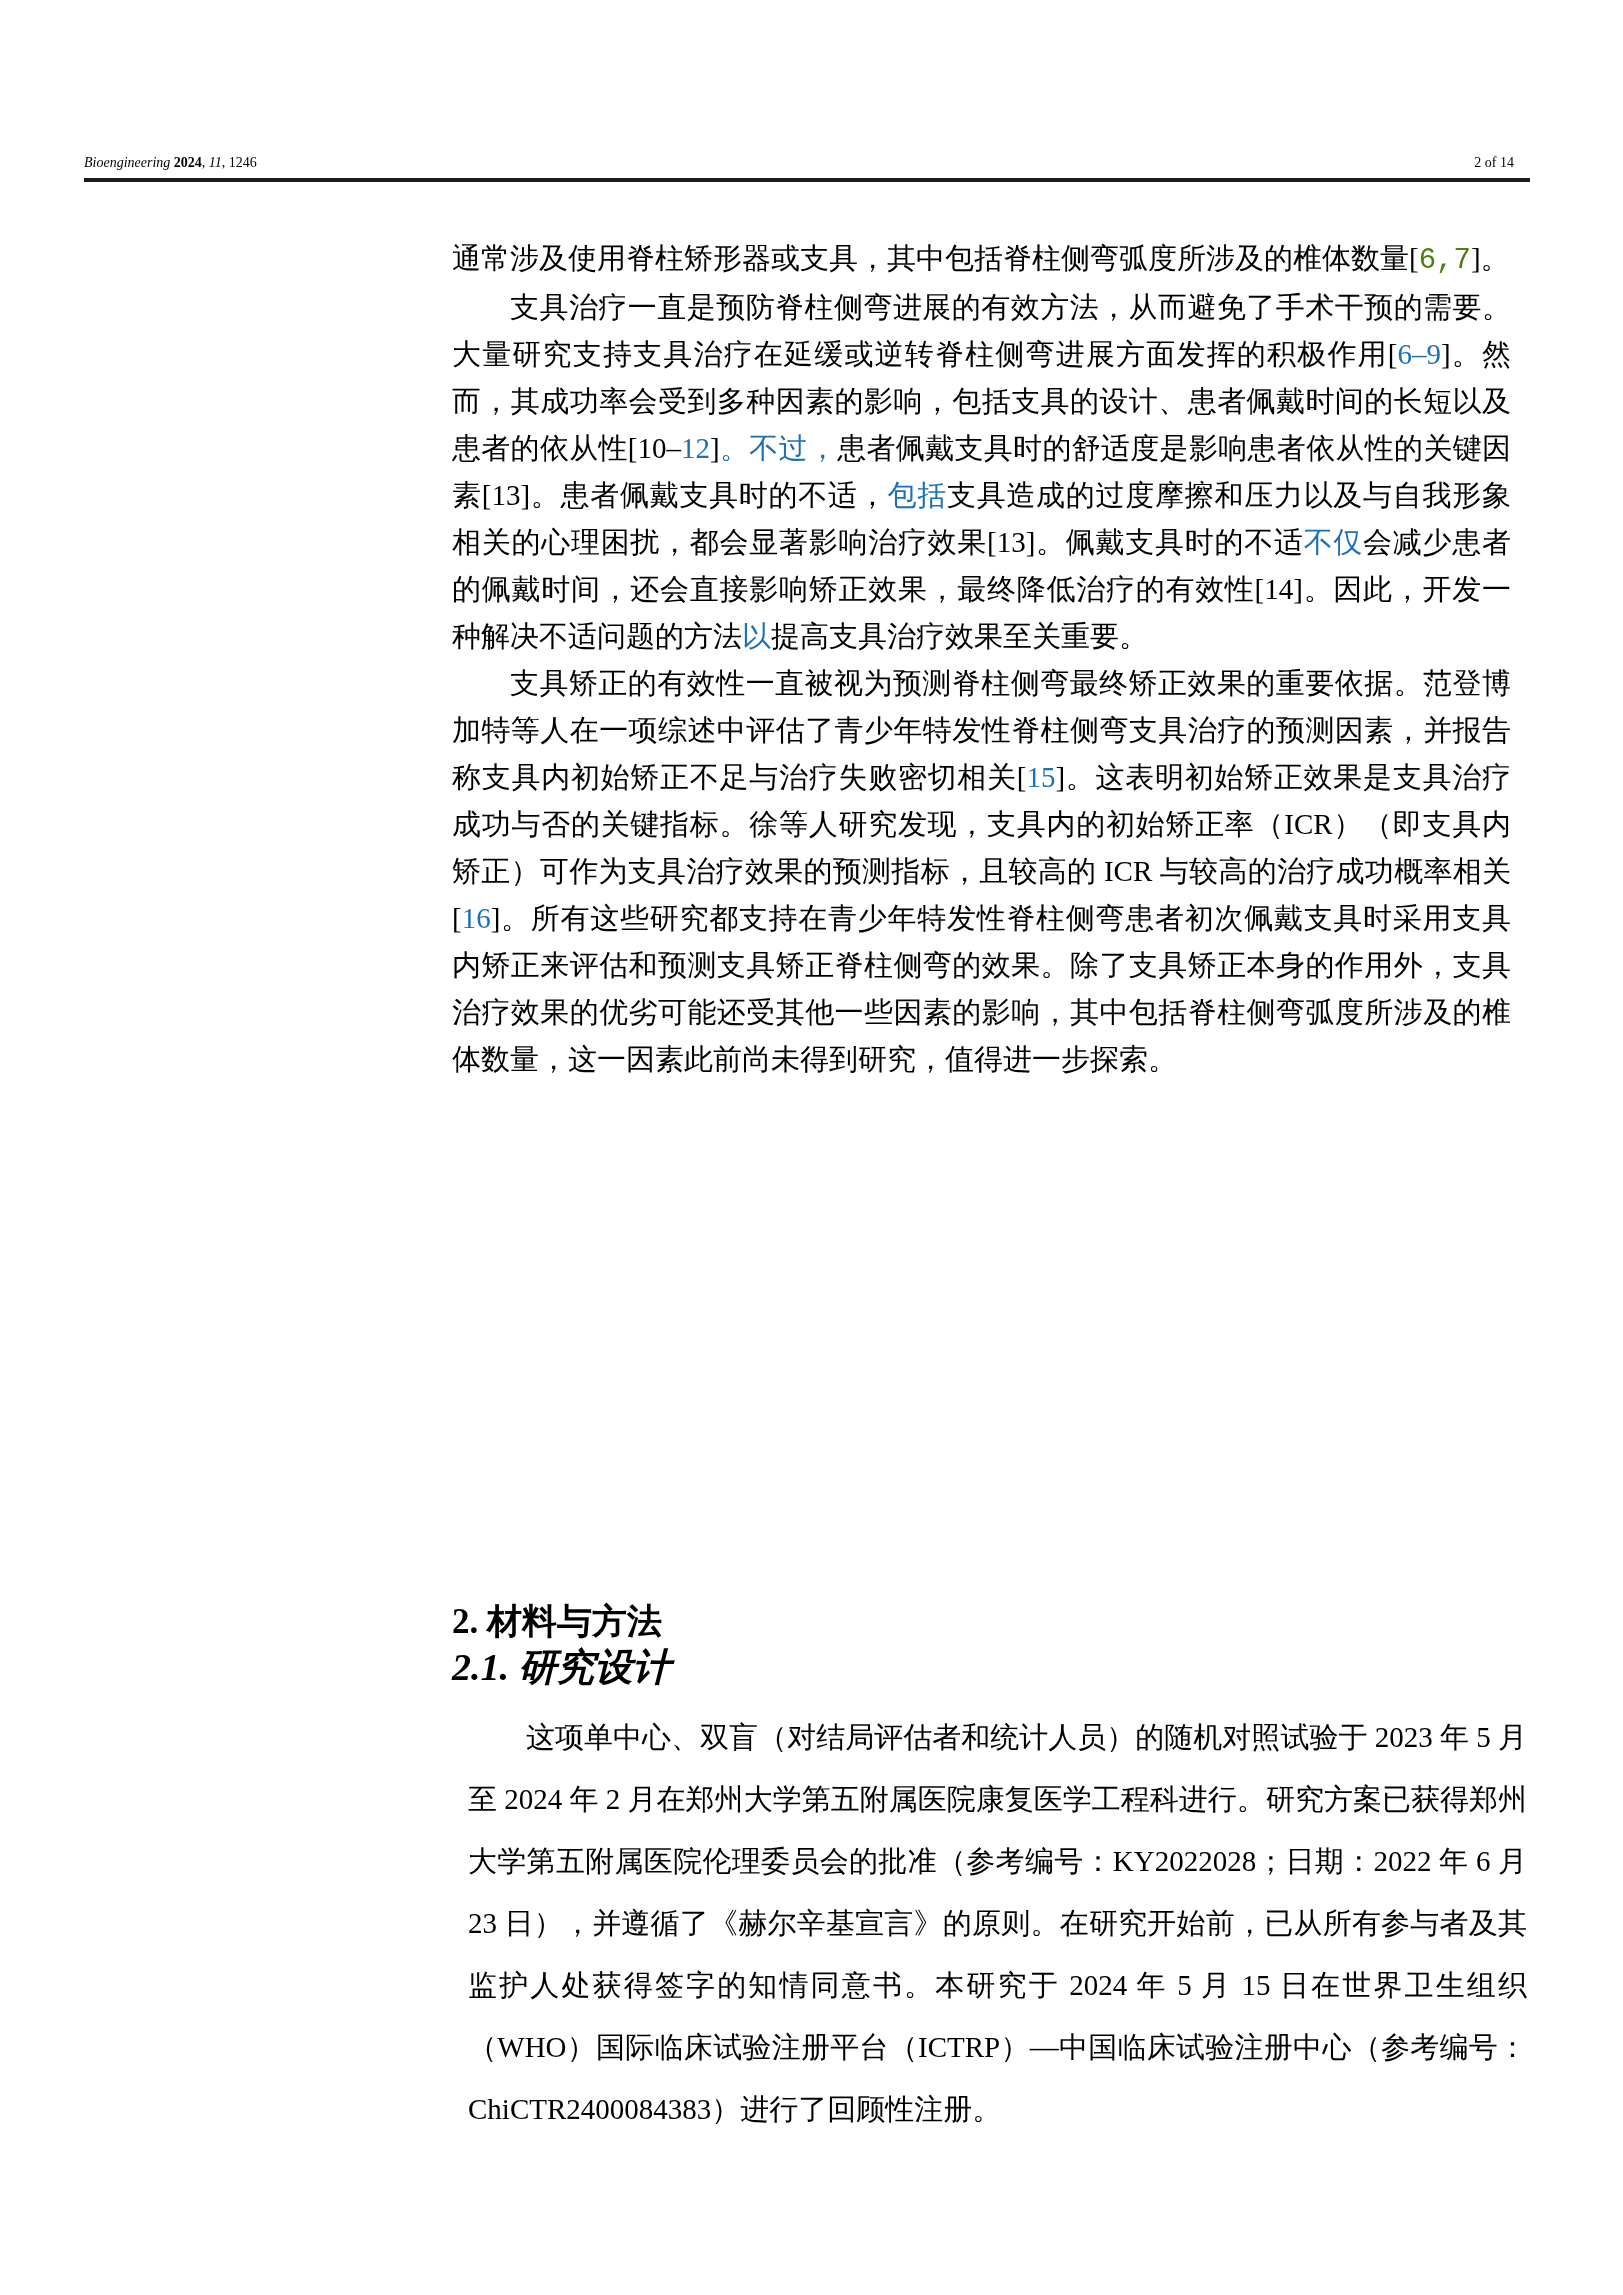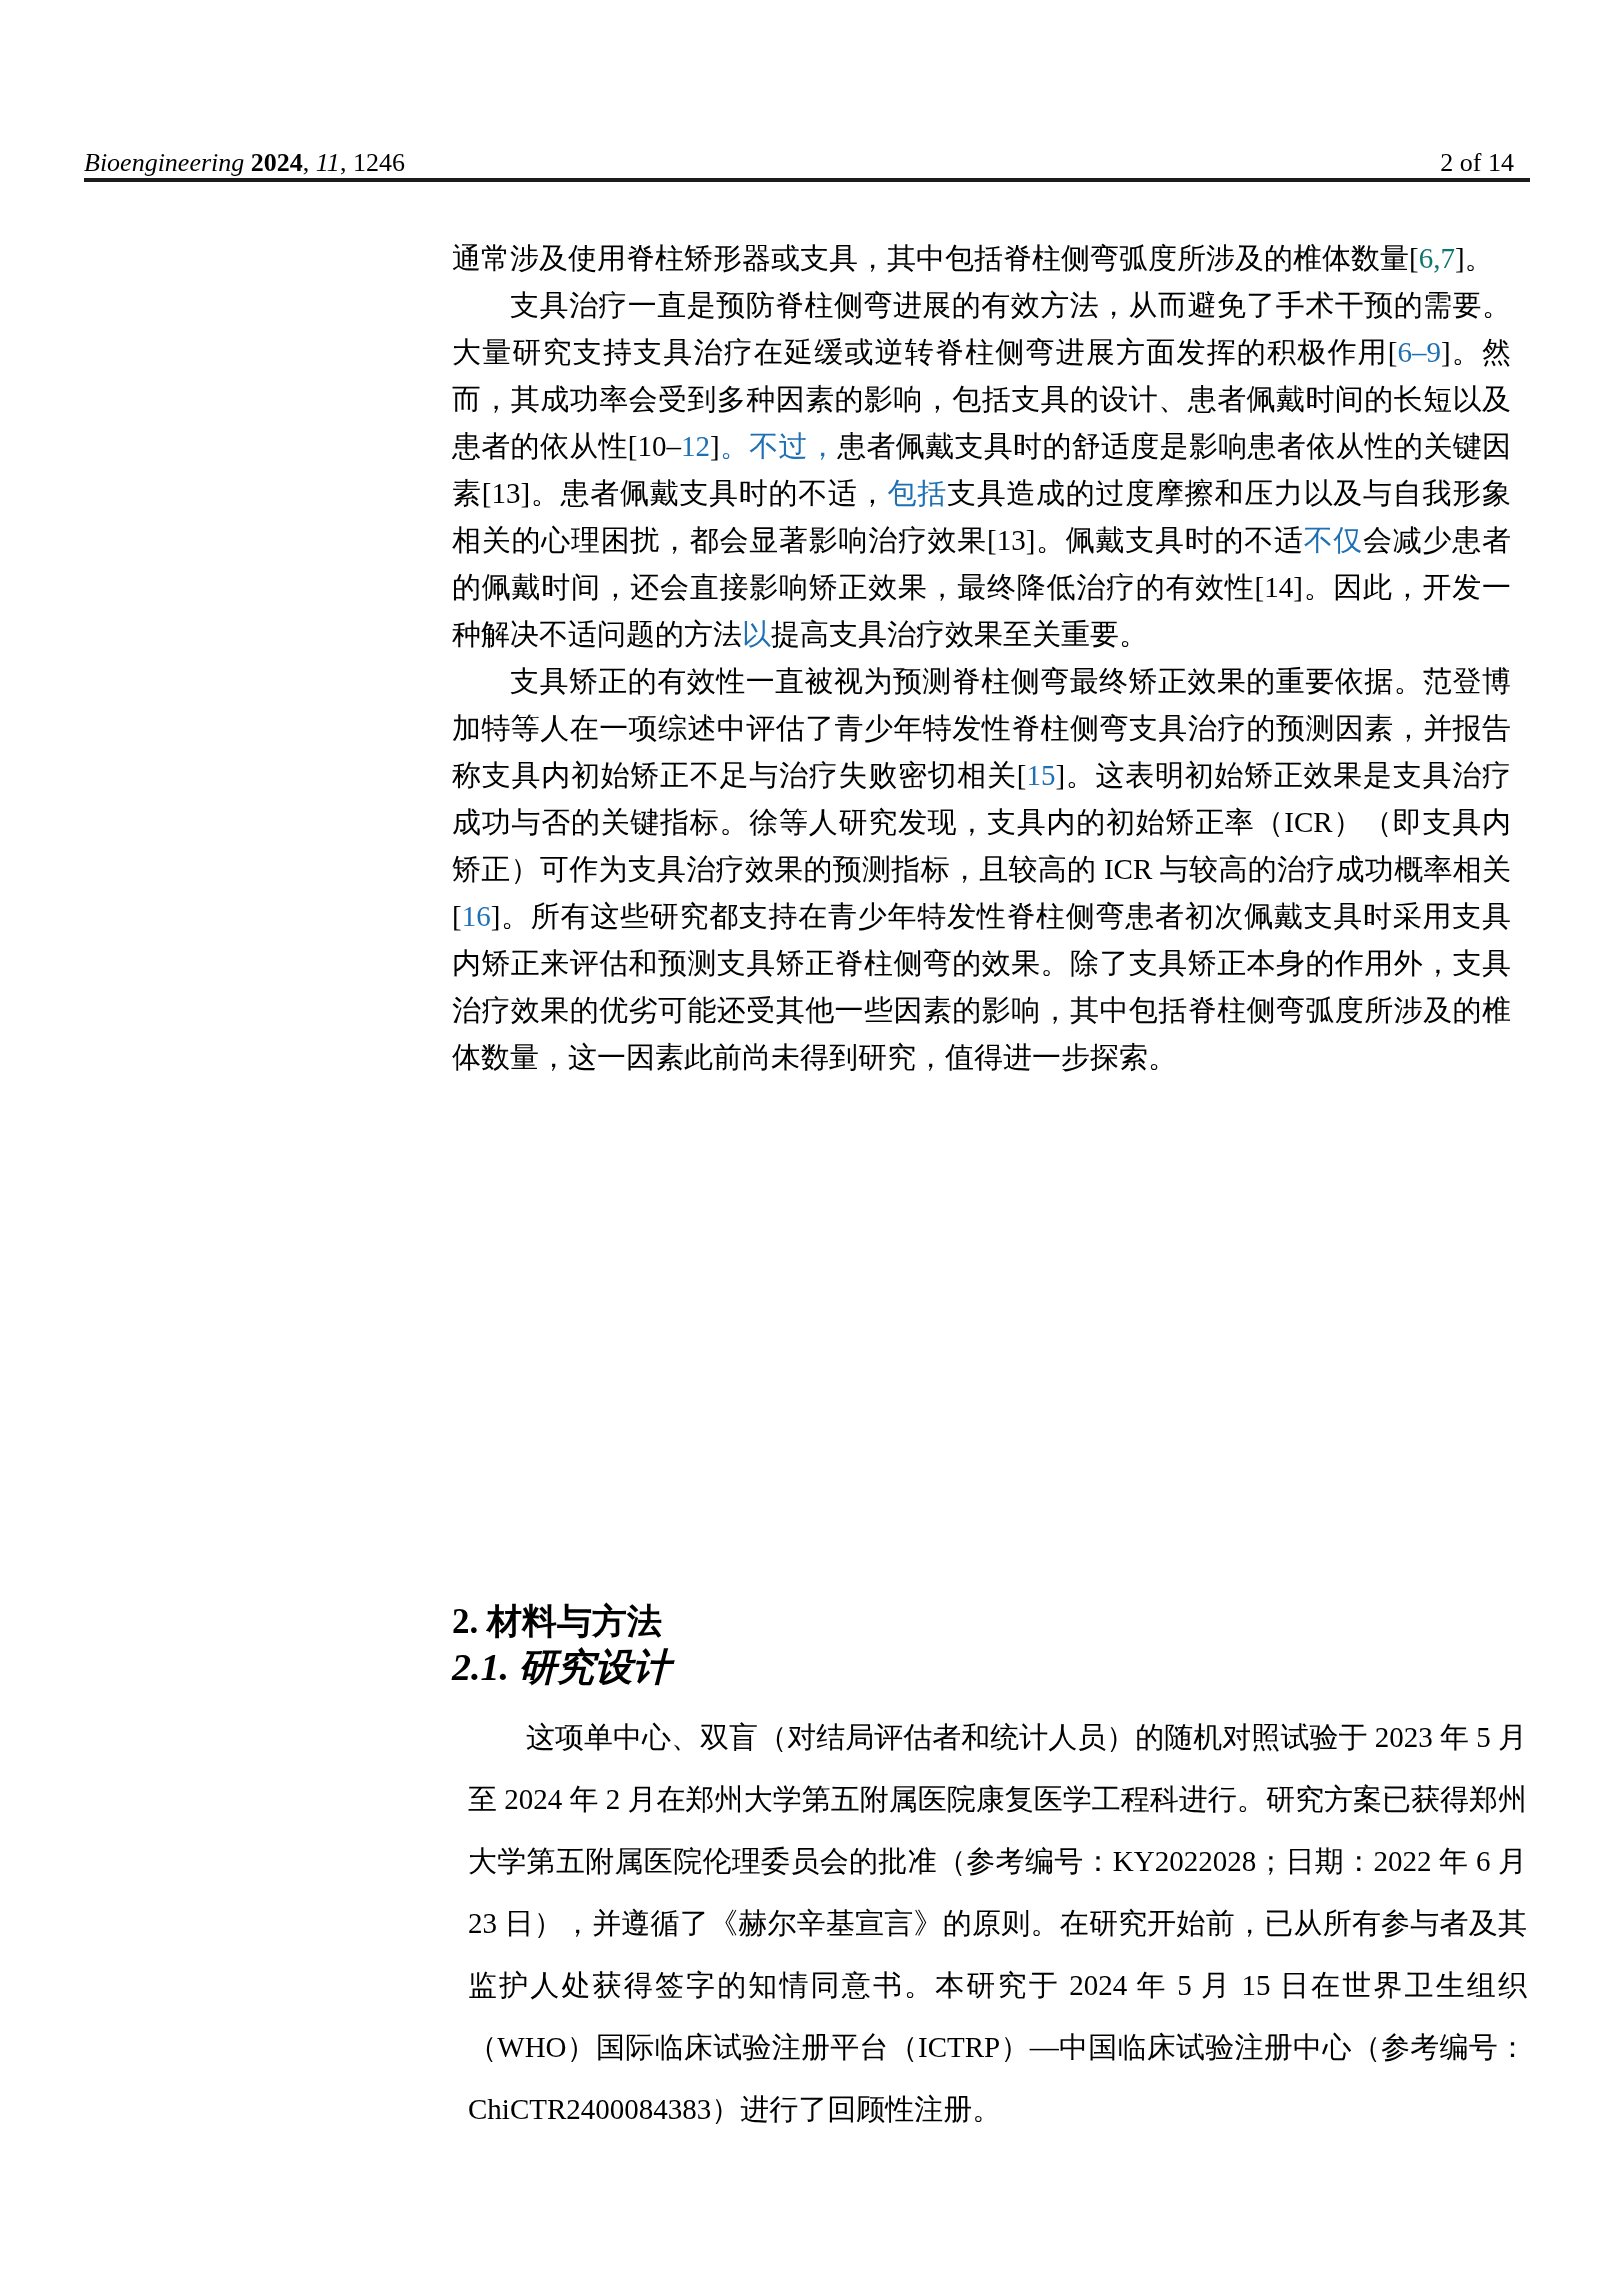--- a/index.html
+++ b/index.html
@@ -7,21 +7,21 @@
     position:relative;
     width:1624px;height:2295px;
     background:#ffffff;
     font-family:"Liberation Serif","DejaVu Serif",serif;
     color:#000000;
     overflow:hidden;
   }
   .running-head{
     position:absolute;left:84px;top:150px;width:1430px;
     display:flex;justify-content:space-between;align-items:baseline;
-    font-size:26px;line-height:25.6px;white-space:nowrap;
+    font-size:14px;line-height:25.6px;white-space:nowrap;
   }
   .it{font-style:italic;}
   .b{font-weight:bold;}
   .rule{
     position:absolute;left:84px;top:178px;width:1446px;height:3.6px;
     background:#1c1c1c;
   }
   .body-col{
     position:absolute;left:452px;top:235px;width:1059px;
     font-size:29px;line-height:47px;
@@ -52,21 +52,21 @@
   <div class="running-head">
     <div>
       <span class="it">Bioengineering</span><span class="b"> 2024</span><span>, </span><span class="it">11</span><span>, 1246</span>
     </div>
     <div>2 of 14</div>
   </div>
 
   <div class="rule"></div>
 
   <div class="body-col">
-    <p class="noindent"><span>通常涉及使用脊柱矫形器或支具，其中包括脊柱侧弯弧度所涉及的椎体数量[</span><span class="link" style="color: #0f766e;">6,7</span><span>]。</span></p>
+    <p class="noindent"><span>通常涉及使用脊柱矫形器或支具，其中包括脊柱侧弯弧度所涉及的椎体数量[</span><span class="link" style="color: #4d7c0f; font-family: Liberation Mono, monospace;">6,7</span><span>]。</span></p>
 
     <p><span>支具治疗一直是预防脊柱侧弯进展的有效方法，从而避免了手术干预的需要。大量研究支持支具治疗在延缓或逆转脊柱侧弯进展方面发挥的积极作用[</span><span class="link" style="color: rgb(30, 112, 180);">6–9</span><span>]。然而，其成功率会受到多种因素的影响，包括支具的设计、患者佩戴时间的长短以及患者的依从性[10–</span><span class="link" style="color: rgb(30, 112, 180);">12</span><span>]</span><span class="link" style="color: rgb(30, 112, 180);">。不过，</span><span>患者佩戴支具时的舒适度是影响患者依从性的关键因素[13]。患者佩戴支具时的不适，</span><span class="link" style="color: rgb(30, 112, 180);">包括</span><span>支具造成的过度摩擦和压力以及与自我形象相关的心理困扰，都会显著影响治疗效果[13]。佩戴支具时的不适</span><span class="link" style="color: rgb(30, 112, 180);">不仅</span><span>会减少患者的佩戴时间，还会直接影响矫正效果，最终降低治疗的有效性[14]。因此，开发一种解决不适问题的方法</span><span class="link" style="color: rgb(30, 112, 180);">以</span><span>提高支具治疗效果至关重要。</span></p>
 
     <p><span>支具矫正的有效性一直被视为预测脊柱侧弯最终矫正效果的重要依据。范登博加特等人在一项综述中评估了青少年特发性脊柱侧弯支具治疗的预测因素，并报告称支具内初始矫正不足与治疗失败密切相关[</span><span class="link" style="color: rgb(30, 112, 180);">15</span><span>]。这表明初始矫正效果是支具治疗成功与否的关键指标。徐等人研究发现，支具内的初始矫正率（ICR）（即支具内矫正）可作为支具治疗效果的预测指标，且较高的 ICR 与较高的治疗成功概率相关[</span><span class="link" style="color: rgb(30, 112, 180);">16</span><span>]。所有这些研究都支持在青少年特发性脊柱侧弯患者初次佩戴支具时采用支具内矫正来评估和预测支具矫正脊柱侧弯的效果。除了支具矫正本身的作用外，支具治疗效果的优劣可能还受其他一些因素的影响，其中包括脊柱侧弯弧度所涉及的椎体数量，这一因素此前尚未得到研究，值得进一步探索。</span></p>
 
   </div>
 
   <h2 class="section-heading">2. 材料与方法</h2>
 
   <h3 class="subsection-heading">2.1. 研究设计</h3>

